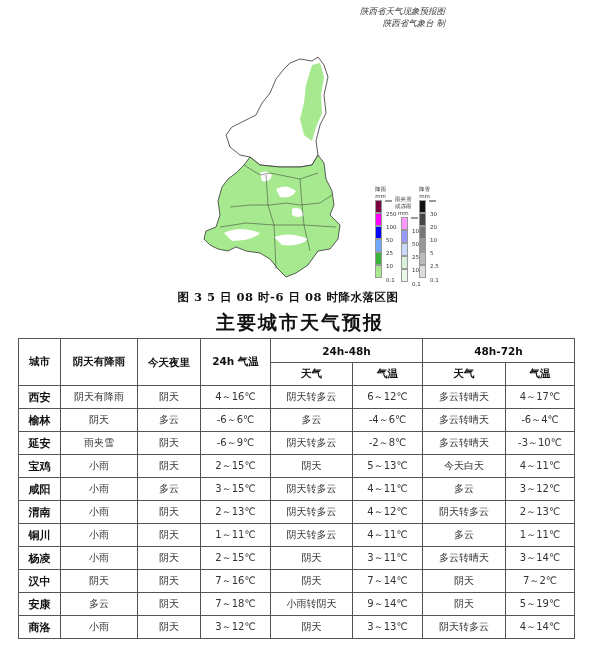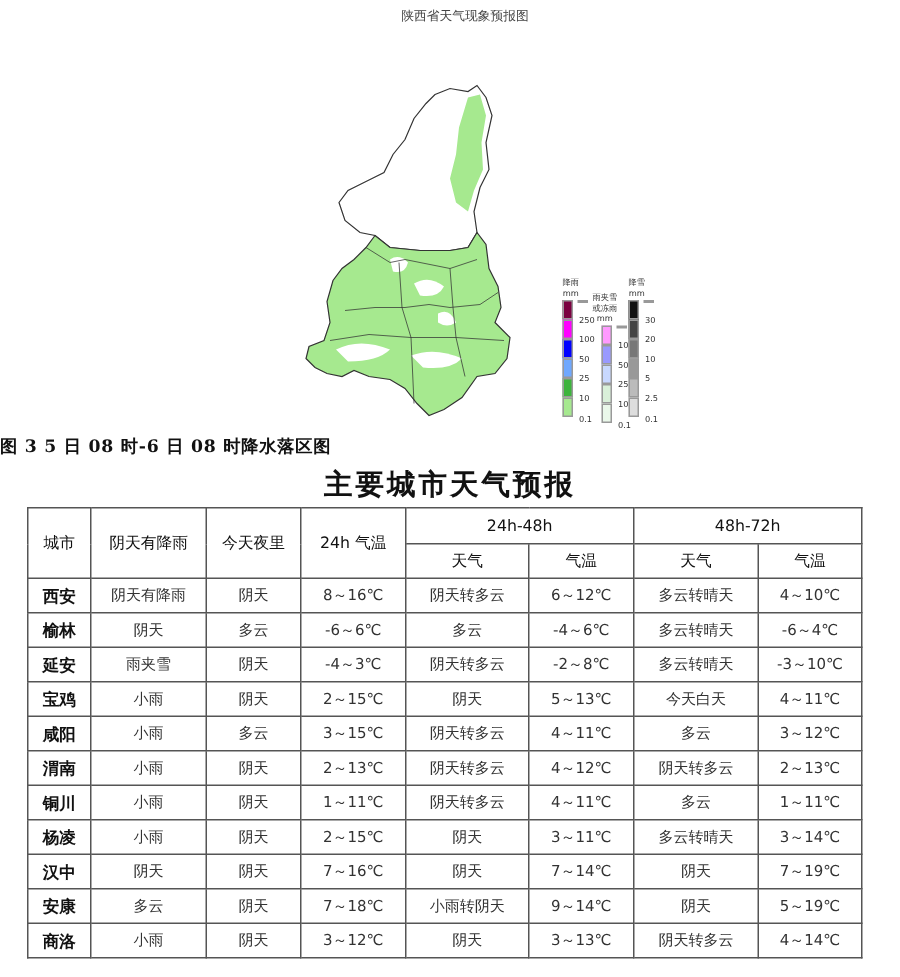--- a/index.html
+++ b/index.html
@@ -1,42 +1,43 @@
 <!DOCTYPE html>
 <html><head>
 <meta charset="utf-8">
 <style>
   html, body { margin: 0; padding: 0; background: #ffffff; }
   body { width: 600px; height: 651px; position: relative; overflow: hidden; font-family: "DejaVu Sans", sans-serif; color: #222; }
   .map-block { position: absolute; left: 175px; top: 0; width: 270px; height: 285px; }
-  .map-title { position: absolute; left: 0; width: 270px; top: 6px; text-align: center; font-size: 8.5px; line-height: 11.5px; color: #444; }
+  .map-title { position: absolute; left: 0; width: 270px; top: 6px; text-align: right; font-size: 8.5px; line-height: 11.5px; color: #444; font-style: italic; }
   .map-title div { white-space: nowrap; }
   .map-svg { position: absolute; left: 25px; top: 55px; }
   .legend { position: absolute; top: 186px; font-size: 5.5px; color: #333; }
   .legend .lg-title { text-align: center; line-height: 6px; margin-bottom: 1px; white-space: nowrap; }
   .legend .bar { position: relative; width: 7px; }
   .legend .bar div { width: 7px; border: 0.5px solid #999; box-sizing: border-box; }
   .legend .ticks { position: absolute; left: 10px; top: 0; }
   .legend .ticks span { position: absolute; left: 0; white-space: nowrap; }
-  .caption { position: absolute; left: 0; width: 576px; top: 290px; text-align: left; font-family: "DejaVu Serif", serif; font-weight: bold; font-size: 11.5px; letter-spacing: 0.5px; color: #111; }
+  .caption { position: absolute; left: 0; width: 576px; top: 290px; text-align: center; font-family: "DejaVu Serif", serif; font-weight: bold; font-size: 11.5px; letter-spacing: 0.5px; color: #111; }
   .heading { position: absolute; left: 0; width: 600px; top: 310px; text-align: center; font-family: Liberation Sans, sans-serif; font-weight: bold; font-size: 19px; letter-spacing: 2px; color: #111; }
   table.fc { position: absolute; left: 18px; top: 338px; border-collapse: collapse; font-size: 10px; table-layout: fixed; }
   table.fc td, table.fc th { border: 1px solid #555; text-align: center; vertical-align: middle; padding: 0; white-space: nowrap; }
-  table.fc th { font-weight: normal; font-size: 10.5px; color: #111; }
+  table.fc th { font-weight: bold; font-size: 10.5px; color: #111; }
   table.fc td { color: #333; height: 22px; }
   table.fc td.city { font-weight: bold; font-family: Liberation Mono, monospace; font-size: 11px; color: #111; }
   table.fc tr.h1 th { height: 23px; }
   table.fc tr.h2 th { height: 22px; }
 </style>
 </head>
 <body>
 
 <div class="map-block">
   <div class="map-title">
     <div>陕西省天气现象预报图</div>
+    <div>陕西省气象台  制</div>
   </div>
 
   <svg class="map-svg" width="160" height="230" viewBox="0 0 160 230">
 
     <path d="M90,8 L100,4 L112,6 L118,2 L124,10 L128,22 L124,40 L126,58 L120,70 L116,86 L118,100 L112,110 L100,112 L80,112 L60,110 L50,102 L40,100 L30,92 L26,80 L32,72 L44,66 L56,60 L62,48 L70,38 L76,24 L84,14 Z" fill="#ffffff" stroke="#333" stroke-width="0.8"></path>
 
     <path d="M112,10 L120,8 L124,22 L121,40 L122,58 L116,72 L112,86 L104,80 L100,64 L104,48 L106,30 Z" fill="#a6e98f"></path>
 
     <path d="M50,102 L60,110 L80,112 L100,112 L112,110 L118,100 L124,108 L126,124 L132,136 L134,150 L130,160 L140,170 L138,184 L130,194 L118,196 L108,210 L96,218 L86,222 L78,214 L70,204 L60,198 L46,196 L36,192 L28,196 L18,194 L10,190 L4,184 L6,176 L16,172 L20,160 L18,146 L22,132 L28,124 L36,118 L44,110 Z" fill="#a6e98f" stroke="#333" stroke-width="0.8"></path>
 
@@ -144,41 +145,41 @@
       <th>气温</th>
       <th>天气</th>
       <th>气温</th>
     </tr>
   </thead>
   <tbody id="fc-body">
       <tr>
         <td class="city">西安</td>
         <td>阴天有降雨</td>
         <td>阴天</td>
-        <td>8～16℃</td>
+        <td>4～16℃</td>
         <td>阴天转多云</td>
         <td>6～12℃</td>
         <td>多云转晴天</td>
-        <td>4～10℃</td>
+        <td>4～17℃</td>
       </tr>
       <tr>
         <td class="city">榆林</td>
         <td>阴天</td>
         <td>多云</td>
         <td>-6～6℃</td>
         <td>多云</td>
         <td>-4～6℃</td>
         <td>多云转晴天</td>
         <td>-6～4℃</td>
       </tr>
       <tr>
         <td class="city">延安</td>
         <td>雨夹雪</td>
         <td>阴天</td>
-        <td>-4～3℃</td>
+        <td>-6～9℃</td>
         <td>阴天转多云</td>
         <td>-2～8℃</td>
         <td>多云转晴天</td>
         <td>-3～10℃</td>
       </tr>
       <tr>
         <td class="city">宝鸡</td>
         <td>小雨</td>
         <td>阴天</td>
         <td>2～15℃</td>
@@ -228,21 +229,21 @@
         <td>3～14℃</td>
       </tr>
       <tr>
         <td class="city">汉中</td>
         <td>阴天</td>
         <td>阴天</td>
         <td>7～16℃</td>
         <td>阴天</td>
         <td>7～14℃</td>
         <td>阴天</td>
-        <td>7～19℃</td>
+        <td>7～2℃</td>
       </tr>
       <tr>
         <td class="city">安康</td>
         <td>多云</td>
         <td>阴天</td>
         <td>7～18℃</td>
         <td>小雨转阴天</td>
         <td>9～14℃</td>
         <td>阴天</td>
         <td>5～19℃</td>

